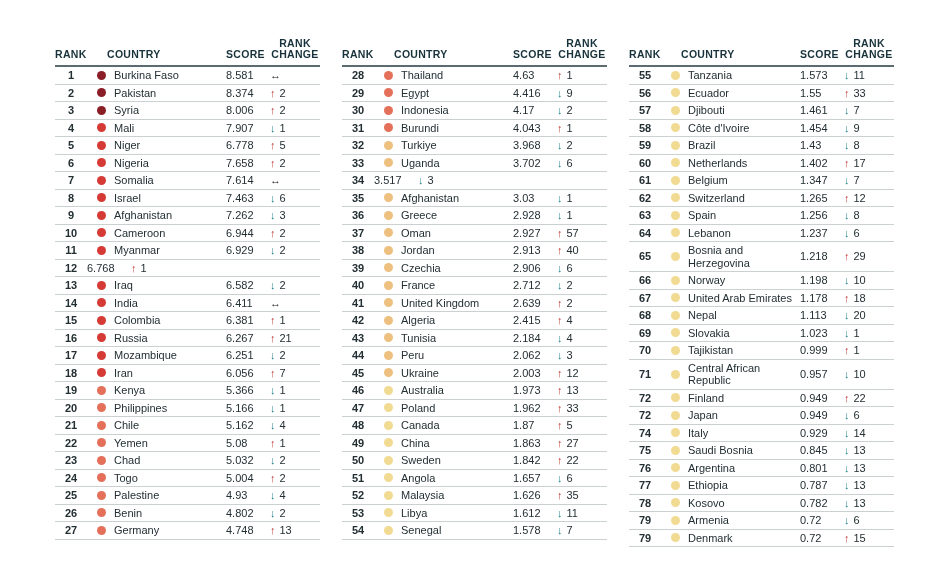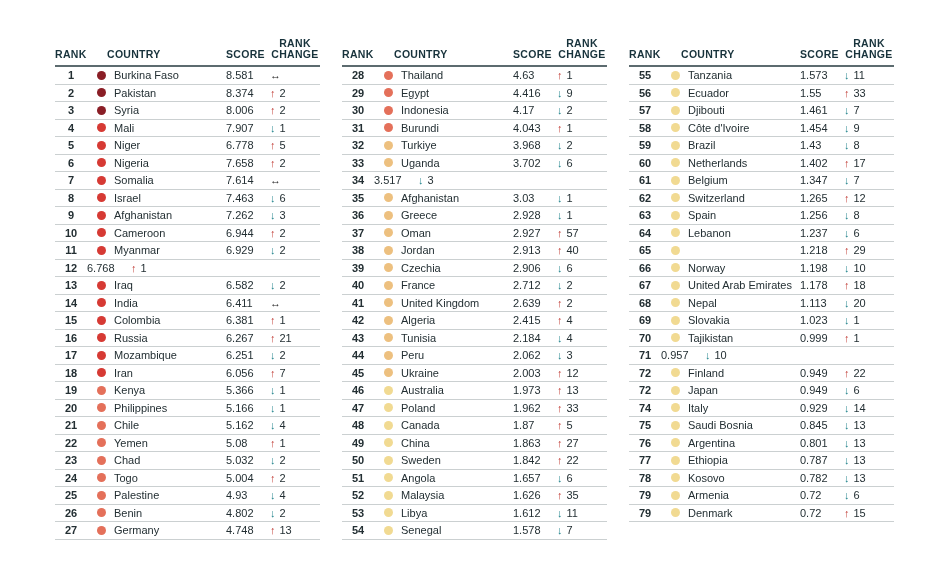--- a/index.html
+++ b/index.html
@@ -884,20 +884,21 @@
     <span class="change">
       <span class="arrow" style="color: rgb(35, 133, 141);">↓</span>
       <span class="delta">6</span>
     </span>
   </div>
 
   <div class="row">
     <span class="rank">65</span>
     <span class="country-cell">
       <span class="dot" style="background: rgb(241, 218, 146);"></span>
+      <span class="country">Bosnia and Herzegovina</span>
     </span>
     <span class="score">1.218</span>
     <span class="change">
       <span class="arrow" style="color: rgb(193, 58, 51);">↑</span>
       <span class="delta">29</span>
     </span>
   </div>
 
   <div class="row">
     <span class="rank">66</span>
@@ -959,20 +960,24 @@
     </span>
     <span class="score">0.999</span>
     <span class="change">
       <span class="arrow" style="color: rgb(193, 58, 51);">↑</span>
       <span class="delta">1</span>
     </span>
   </div>
 
   <div class="row">
     <span class="rank">71</span>
+    <span class="country-cell">
+      <span class="dot" style="background: rgb(241, 218, 146);"></span>
+      <span class="country">Central African Republic</span>
+    </span>
     <span class="score">0.957</span>
     <span class="change">
       <span class="arrow" style="color: rgb(35, 133, 141);">↓</span>
       <span class="delta">10</span>
     </span>
   </div>
 
   <div class="row">
     <span class="rank">72</span>
     <span class="country-cell">

